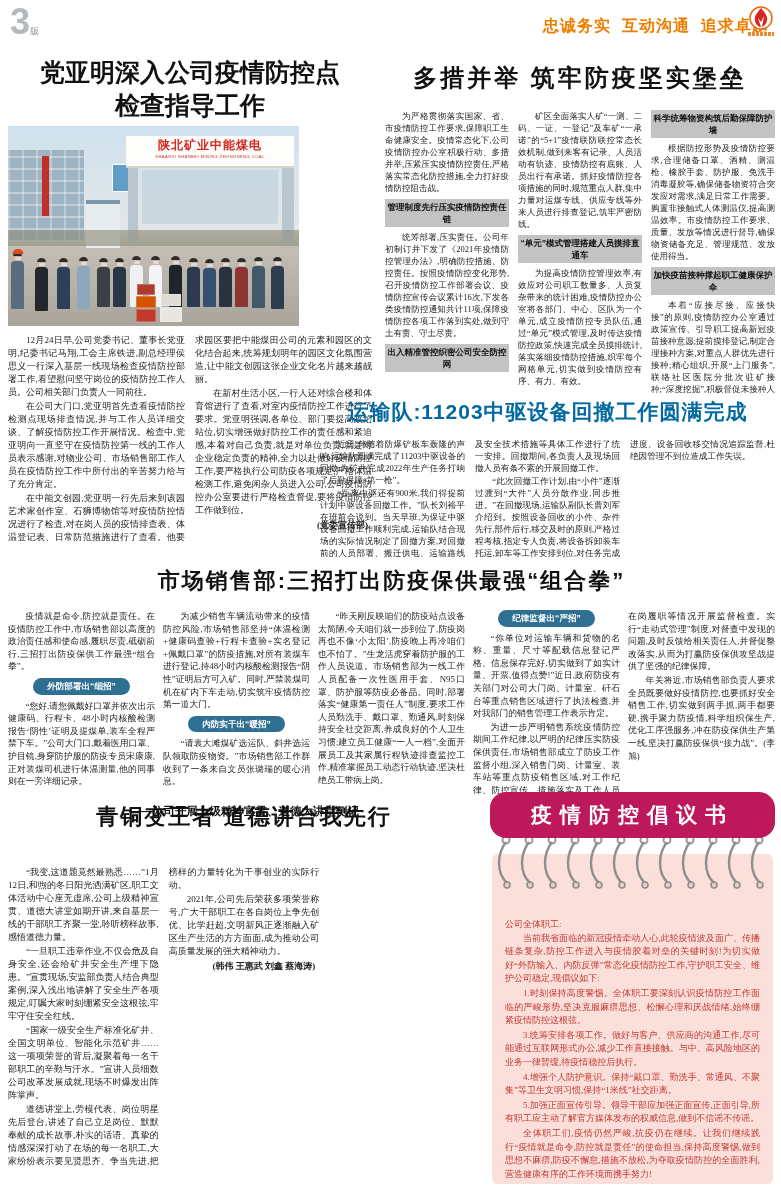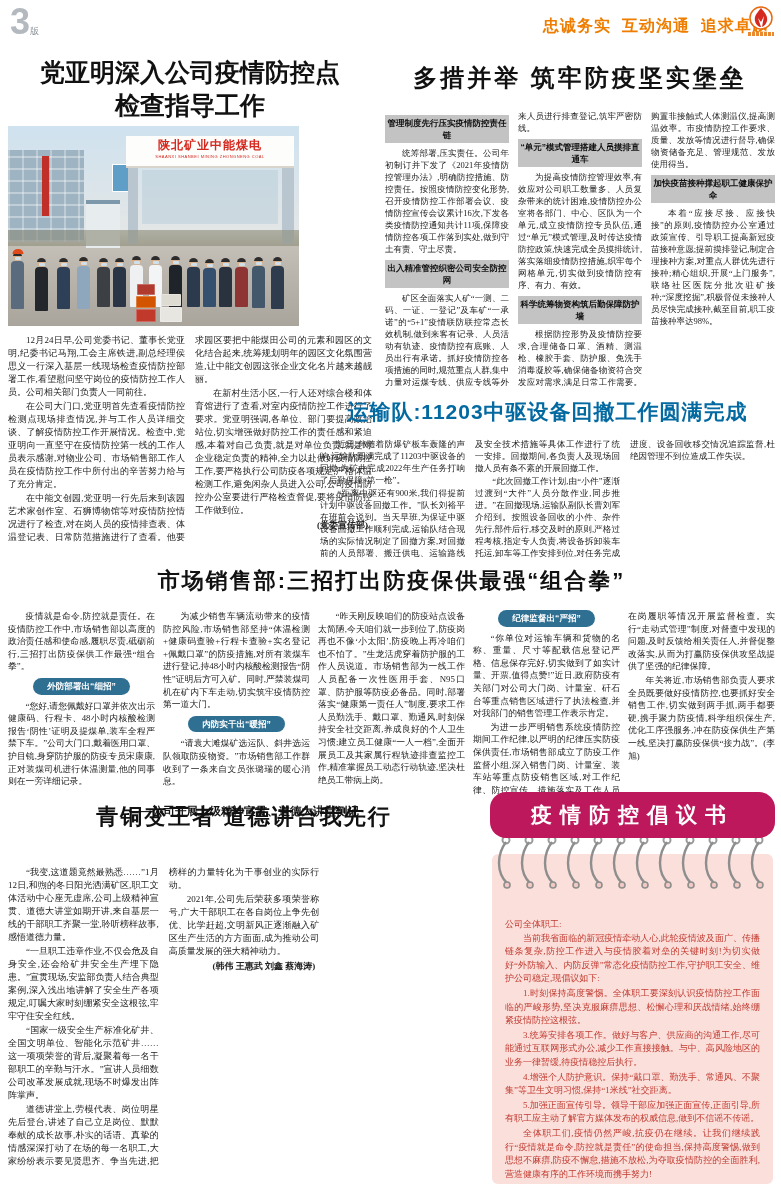--- a/index.html
+++ b/index.html
@@ -212,20 +212,21 @@
   <div class="art-body" id="a-body">
       <div class="para">12月24日早,公司党委书记、董事长党亚明,纪委书记马翔,工会主席铁进,副总经理侯思义一行深入基层一线现场检查疫情防控部署工作,看望慰问坚守岗位的疫情防控工作人员。公司相关部门负责人一同前往。</div>
       <div class="para">在公司大门口,党亚明首先查看疫情防控检测点现场排查情况,并与工作人员详细交谈、了解疫情防控工作开展情况。检查中,党亚明向一直坚守在疫情防控第一线的工作人员表示感谢,对物业公司、市场销售部工作人员在疫情防控工作中所付出的辛苦努力给与了充分肯定。</div>
       <div class="para">在中能文创园,党亚明一行先后来到该园艺术家创作室、石狮博物馆等对疫情防控情况进行了检查,对在岗人员的疫情排查表、体温登记表、日常防范措施进行了查看。他要求园区要把中能煤田公司的元素和园区的文化结合起来,统筹规划明年的园区文化氛围营造,让中能文创园这张企业文化名片越来越靓丽。</div>
       <div class="para">在新村生活小区,一行人还对综合楼和体育馆进行了查看,对室内疫情防控工作进行了要求。党亚明强调,各单位、部门要提高政治站位,切实增强做好防控工作的责任感和紧迫感,本着对自己负责,就是对单位负责,就是对企业稳定负责的精神,全力以赴做好疫情防控工作,要严格执行公司防疫各项规定,严格体温检测工作,避免闲杂人员进入公司,公司疫情防控办公室要进行严格检查督促,要将疫情防控工作做到位。</div>
       <div class="signature">(党委宣传部)</div>
     </div>
 
   <div class="title" id="b-title">多措并举 筑牢防疫坚实堡垒</div>
   <div class="art-body" id="b-body">
+      <div class="para">为严格贯彻落实国家、省、市疫情防控工作要求,保障职工生命健康安全。疫情常态化下,公司疫情防控办公室积极行动、多措并举,压紧压实疫情防控责任,严格落实常态化防控措施,全力打好疫情防控阻击战。</div>
       <div class="subhead">管理制度先行压实疫情防控责任链</div>
       <div class="para">统筹部署,压实责任。公司年初制订并下发了《2021年疫情防控管理办法》,明确防控措施、防控责任。按照疫情防控变化形势,召开疫情防控工作部署会议、疫情防控宣传会议累计16次,下发各类疫情防控通知共计11项,保障疫情防控各项工作落到实处,做到守土有责、守土尽责。</div>
       <div class="subhead">出入精准管控织密公司安全防控网</div>
       <div class="para">矿区全面落实人矿“一测、二码、一证、一登记”及车矿“一承诺”的“5+1”疫情联防联控常态长效机制,做到来客有记录、人员活动有轨迹、疫情防控有底账、人员出行有承诺。抓好疫情防控各项措施的同时,规范重点人群,集中力量对运煤专线、供应专线等外来人员进行排查登记,筑牢严密防线。</div>
       <div class="subhead">“单元”模式管理搭建人员摸排直通车</div>
       <div class="para">为提高疫情防控管理效率,有效应对公司职工数量多、人员复杂带来的统计困难,疫情防控办公室将各部门、中心、区队为一个单元,成立疫情防控专员队伍,通过“单元”模式管理,及时传达疫情防控政策,快速完成全员摸排统计,落实落细疫情防控措施,织牢每个网格单元,切实做到疫情防控有序、有力、有效。</div>
       <div class="subhead">科学统筹物资构筑后勤保障防护墙</div>
       <div class="para">根据防控形势及疫情防控要求,合理储备口罩、酒精、测温枪、橡胶手套、防护服、免洗手消毒凝胶等,确保储备物资符合突发应对需求,满足日常工作需要。购置非接触式人体测温仪,提高测温效率。市疫情防控工作要求、质量、发放等情况进行督导,确保物资储备充足、管理规范、发放使用得当。</div>
       <div class="subhead">加快疫苗接种撑起职工健康保护伞</div>
       <div class="para">本着“应接尽接、应接快接”的原则,疫情防控办公室通过政策宣传、引导职工提高新冠疫苗接种意愿;提前摸排登记,制定合理接种方案,对重点人群优先进行接种;精心组织,开展“上门服务”,联络社区医院分批次驻矿接种;“深度挖掘”,积极督促未接种人员尽快完成接种,截至目前,职工疫苗接种率达98%。</div>

